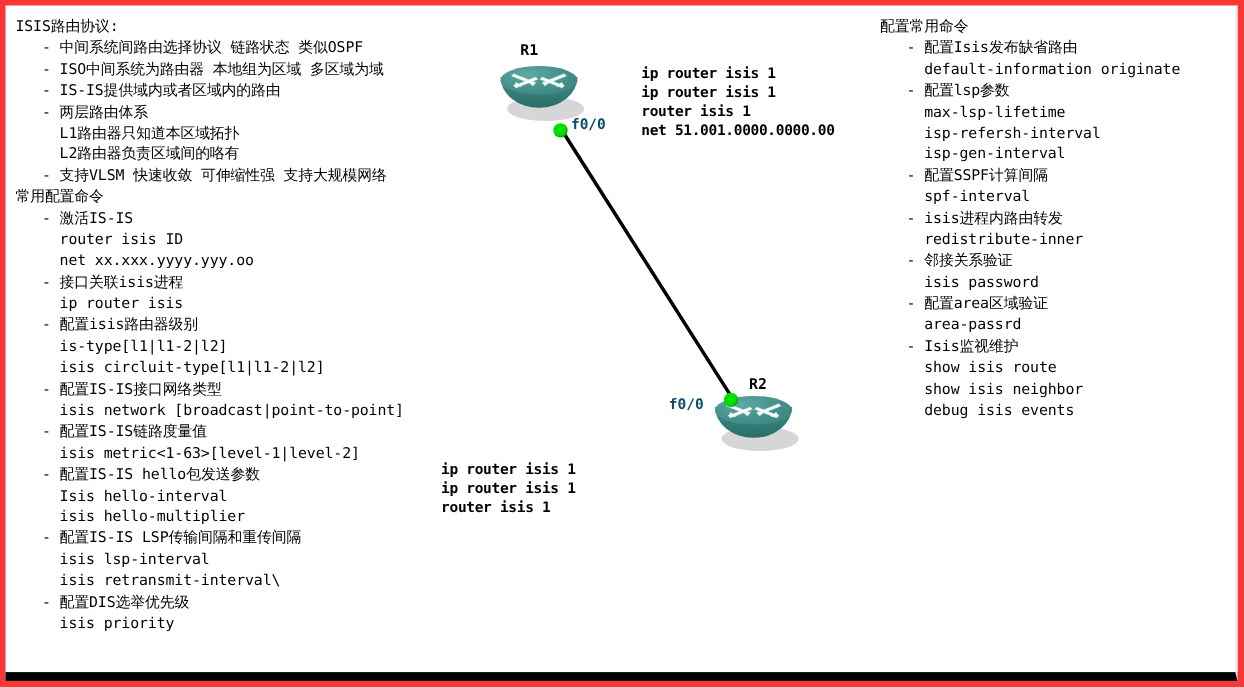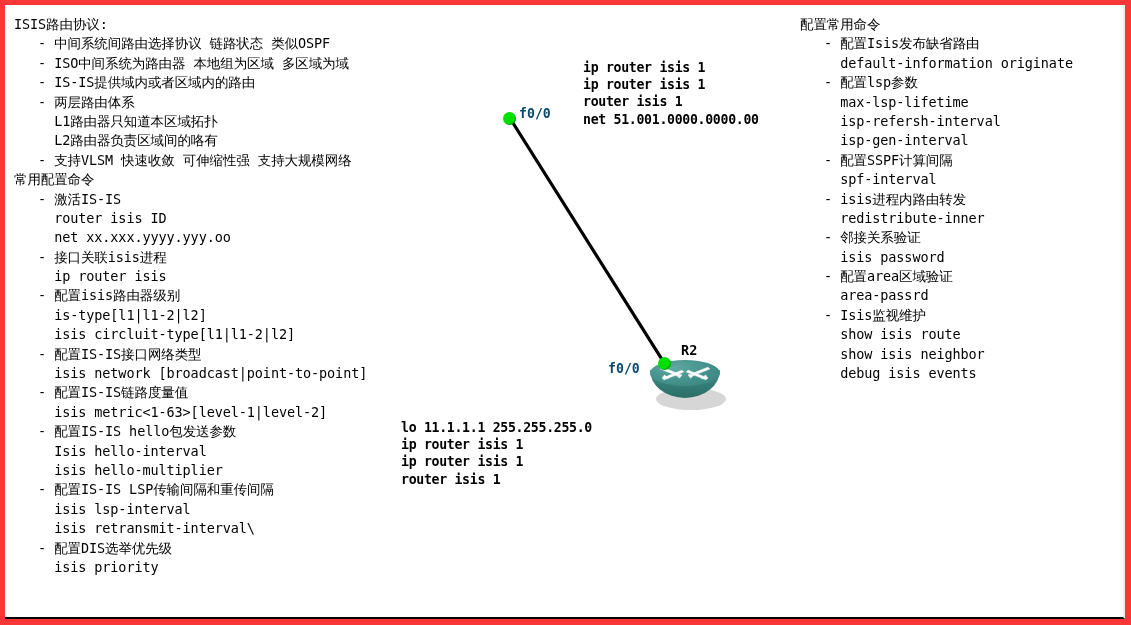--- a/index.html
+++ b/index.html
@@ -23,21 +23,21 @@
     background: #fa3737;
     padding: 5px 6px 6px 5px;
   }
   #inner {
     position: relative;
     width: 100%;
     height: 100%;
     box-sizing: border-box;
     background: #ffffff;
     border-right: 2px solid #e8eef0;
-    border-bottom: 2px solid #000000;
+    border-bottom: 8px solid #000000;
     overflow: hidden;
   }
 
   
   .txtblock {
     position: absolute;
     font-family: "DejaVu Sans Mono", monospace;
     font-size: 13.5px;
     line-height: 19.4px;
     color: #000000;
@@ -127,20 +127,38 @@
   <div id="inner" style="background: rgb(255, 255, 255);">
 
     <div class="txtblock" id="left-notes"><span class="ln">ISIS路由协议:</span><span class="ln">   - 中间系统间路由选择协议 链路状态 类似OSPF</span><span class="ln">   - ISO中间系统为路由器 本地组为区域 多区域为域</span><span class="ln">   - IS-IS提供域内或者区域内的路由</span><span class="ln">   - 两层路由体系</span><span class="ln">     L1路由器只知道本区域拓扑</span><span class="ln">     L2路由器负责区域间的咯有</span><span class="ln">   - 支持VLSM 快速收敛 可伸缩性强 支持大规模网络</span><span class="ln">常用配置命令</span><span class="ln">   - 激活IS-IS</span><span class="ln">     router isis ID</span><span class="ln">     net xx.xxx.yyyy.yyy.oo</span><span class="ln">   - 接口关联isis进程</span><span class="ln">     ip router isis</span><span class="ln">   - 配置isis路由器级别</span><span class="ln">     is-type[l1|l1-2|l2]</span><span class="ln">     isis circluit-type[l1|l1-2|l2]</span><span class="ln">   - 配置IS-IS接口网络类型</span><span class="ln">     isis network [broadcast|point-to-point]</span><span class="ln">   - 配置IS-IS链路度量值</span><span class="ln">     isis metric&lt;1-63&gt;[level-1|level-2]</span><span class="ln">   - 配置IS-IS hello包发送参数</span><span class="ln">     Isis hello-interval</span><span class="ln">     isis hello-multiplier</span><span class="ln">   - 配置IS-IS LSP传输间隔和重传间隔</span><span class="ln">     isis lsp-interval</span><span class="ln">     isis retransmit-interval\</span><span class="ln">   - 配置DIS选举优先级</span><span class="ln">     isis priority</span></div>
 
     <div class="txtblock" id="right-notes"><span class="ln">配置常用命令</span><span class="ln">   - 配置Isis发布缺省路由</span><span class="ln">     default-information originate</span><span class="ln">   - 配置lsp参数</span><span class="ln">     max-lsp-lifetime</span><span class="ln">     isp-refersh-interval</span><span class="ln">     isp-gen-interval</span><span class="ln">   - 配置SSPF计算间隔</span><span class="ln">     spf-interval</span><span class="ln">   - isis进程内路由转发</span><span class="ln">     redistribute-inner</span><span class="ln">   - 邻接关系验证</span><span class="ln">     isis password</span><span class="ln">   - 配置area区域验证</span><span class="ln">     area-passrd</span><span class="ln">   - Isis监视维护</span><span class="ln">     show isis route</span><span class="ln">     show isis neighbor</span><span class="ln">     debug isis events</span></div>
 
     <svg id="link-line" viewBox="0 0 1120 613" preserveAspectRatio="none">
       <line x1="505" y1="112" x2="660" y2="358" stroke="#000000" stroke-width="3.2" stroke-linecap="round"></line>
     </svg>
 
+    <div class="router" id="router-r1">
+      <div class="shadow"></div>
+      <div class="body"></div>
+      <div class="top"></div>
+      <svg class="arrows" viewBox="0 0 70 26">
+        <g fill="#ffffff" stroke="#cfe4e2" stroke-width="0.4">
+          <path d="M12 7 L32 15 L30 17 L10 9 Z"></path>
+          <path d="M32 15 L25 14.2 L29.5 18.2 Z"></path>
+          <path d="M58 7 L38 15 L40 17 L60 9 Z"></path>
+          <path d="M38 15 L45 14.2 L40.5 18.2 Z"></path>
+          <path d="M12 18 L32 10 L34 12 L14 20 Z"></path>
+          <path d="M12 18 L19 18.8 L14.5 14.8 Z"></path>
+          <path d="M58 18 L38 10 L36 12 L56 20 Z"></path>
+          <path d="M58 18 L51 18.8 L55.5 14.8 Z"></path>
+        </g>
+      </svg>
+      <span class="rlabel">R1</span>
+    </div>
 
     <div class="router" id="router-r2">
       <div class="shadow"></div>
       <div class="body"></div>
       <div class="top"></div>
       <svg class="arrows" viewBox="0 0 70 26">
         <g fill="#ffffff" stroke="#cfe4e2" stroke-width="0.4">
           <path d="M12 7 L32 15 L30 17 L10 9 Z"></path>
           <path d="M32 15 L25 14.2 L29.5 18.2 Z"></path>
           <path d="M58 7 L38 15 L40 17 L60 9 Z"></path>
@@ -155,16 +173,16 @@
     </div>
 
     <span class="iface-label" id="iface-r1">f0/0</span>
     <span class="status-dot" id="dot-r1" style="background: rgb(0, 224, 0);"></span>
 
     <span class="iface-label" id="iface-r2">f0/0</span>
     <span class="status-dot" id="dot-r2" style="background: rgb(0, 224, 0);"></span>
 
     <div class="cfgblock" id="r1-config"><span class="ln">ip router isis 1</span><span class="ln">ip router isis 1</span><span class="ln">router isis 1</span><span class="ln">net 51.001.0000.0000.00</span></div>
 
-    <div class="cfgblock" id="r2-config"><span class="ln">lo 11.1.1.1 255.255.255.0</span><span class="ln">ip router isis 1</span><span class="ln">ip router isis 1</span><span class="ln">router isis 1</span></div>
+    <div class="cfgblock" id="r2-config"><span class="ln">ip router isis 1</span><span class="ln">ip router isis 1</span><span class="ln">router isis 1</span></div>
 
   </div>
 </div>
 
 </body></html>

